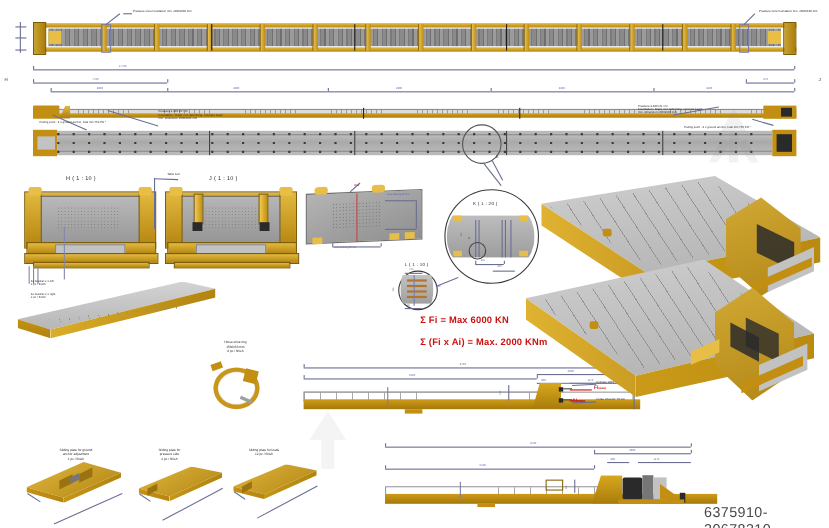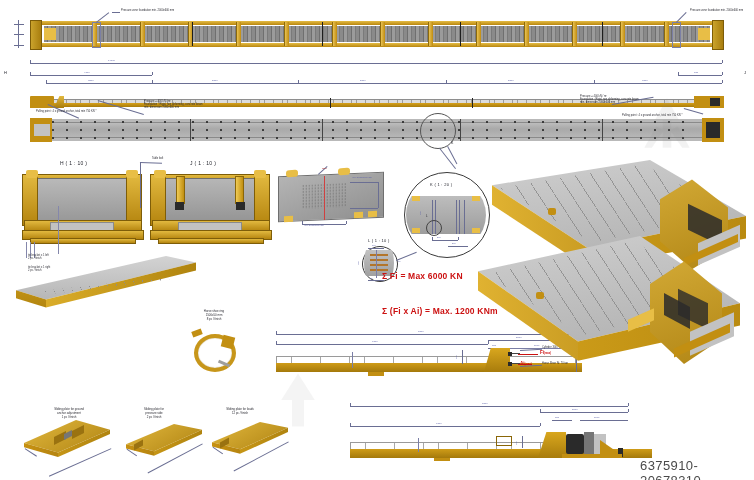--- a/index.html
+++ b/index.html
@@ -434,22 +434,22 @@
     <div class="abs" style="left:24px;top:12px;width:.4px;height:28px;background:#7a7ea6"></div>
     <div class="dimline" style="left:16px;top:10px;width:16px"></div>
     <div class="dimtxt abs" style="left:20px;top:6px;font-size:2.2px">170</div>
     <div class="dimline" style="left:16px;top:42px;width:16px"></div>
     <div class="dimtxt abs" style="left:18px;top:39px;font-size:2.2px">90</div>
     <div class="dimtxt abs" style="left:4px;top:24px;font-size:2.2px;transform:rotate(-90deg)">300</div>
     <div class="dimtxt abs" style="left:46px;top:22px;font-size:2.2px">90</div>
     <div class="leader" style="left:44px;top:22px;width:22px;transform:rotate(-22deg)"></div>
   </div>
 
-  <div class="redbig abs" style="left:382px;top:271px">Σ Fi = Max 6000 KN</div>
-  <div class="redbig abs" style="left:382px;top:306px">Σ (Fi x Ai) = Max. 1200 KNm</div>
+  <div class="redbig abs" style="left:382px;top:286px">Σ Fi = Max 6000 KN</div>
+  <div class="redbig abs" style="left:382px;top:306px">Σ (Fi x Ai) = Max. 2000 KNm</div>
 
   <div class="abs" style="left:16px;top:256px;width:180px;height:66px">
     <div class="abs" style="left:0;top:0;width:180px;height:66px;
       background:linear-gradient(180deg,#d3d3d3,#a8a8a8);
       clip-path:polygon(0 52%,150px 0,180px 10%,30px 66%);"></div>
     <div class="abs" style="left:0;top:0;width:180px;height:66px;
       background:linear-gradient(180deg,#d9a71e,#a87c0c);
       clip-path:polygon(0 52%,30px 66%,30px 78%,0 64%);"></div>
     <div class="abs" style="left:0;top:0;width:180px;height:66px;
       background:linear-gradient(90deg,#e3b52e,#b0840f);

